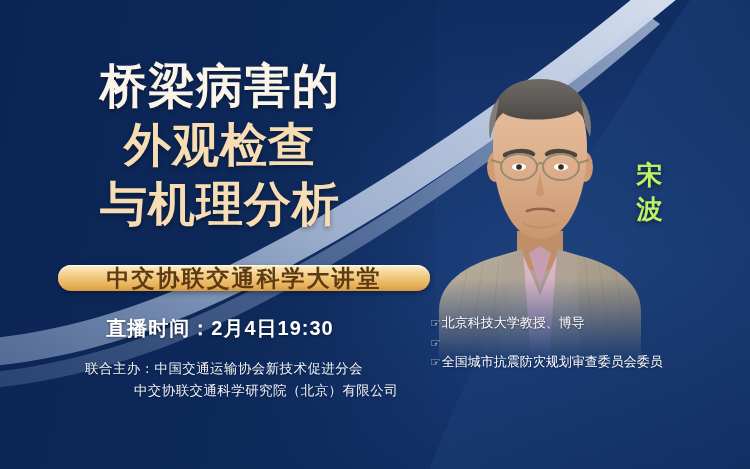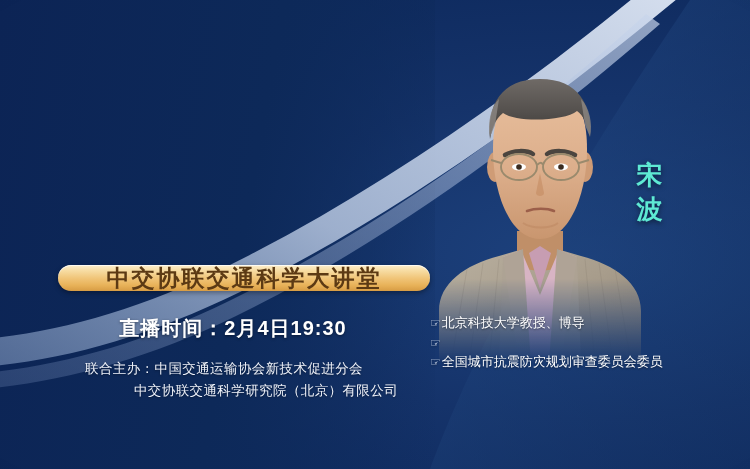--- a/index.html
+++ b/index.html
@@ -97,21 +97,21 @@
     font-size: 23px;
     font-weight: bold;
     color: #5c3a14;
     letter-spacing: 2px;
     white-space: nowrap;
   }
 
   
   .datetime {
     position: absolute;
-    left: 13px;
+    left: 0;
     top: 315px;
     width: 440px;
     text-align: center;
     font-size: 20px;
     font-weight: bold;
     color: #ffffff;
     letter-spacing: 1px;
     white-space: nowrap;
     text-shadow: 0 1px 3px rgba(0,0,0,0.45);
   }
@@ -135,21 +135,21 @@
   .org-line.indent { padding-left: 84px; }
 
   
   .speaker-name {
     position: absolute;
     left: 633px;
     top: 158px;
     width: 34px;
     font-size: 26px;
     font-weight: bold;
-    color: #5eead4;
+    color: #bef264;
     line-height: 1.32;
     text-align: center;
     letter-spacing: 1px;
     text-shadow: 0 2px 5px rgba(0,0,0,0.5);
   }
 
   
   .credentials {
     position: absolute;
     left: 430px;
@@ -290,20 +290,25 @@
 
         <path d="M 90,148 C 98,145 110,145 117,148" stroke="#9c5f4a" stroke-width="2.6" fill="none" stroke-linecap="round"></path>
 
         <path d="M 86,160 C 95,166 113,166 121,160" stroke="#bb855f" stroke-width="2" fill="none" opacity="0.5"></path>
       </g>
     </svg>
   </div>
 
   <div class="bg-vignette"></div>
 
+  <div class="title-block">
+    <div class="title-line l1">桥梁病害的</div>
+    <div class="title-line l2">外观检查</div>
+    <div class="title-line l3">与机理分析</div>
+  </div>
 
   <div class="pill">
     <span class="pill-text">中交协联交通科学大讲堂</span>
   </div>
 
   <div class="datetime">直播时间：2月4日19:30</div>
 
   <div class="organizers">
     <div class="org-line">联合主办：中国交通运输协会新技术促进分会</div>
     <div class="org-line indent">中交协联交通科学研究院（北京）有限公司</div>

